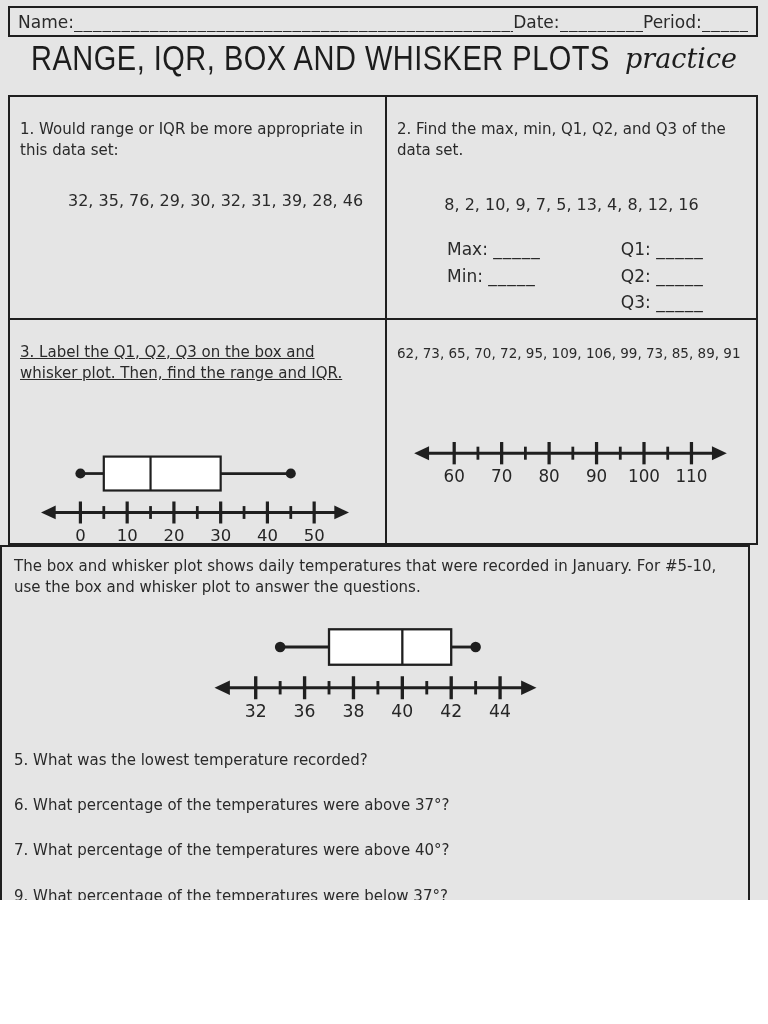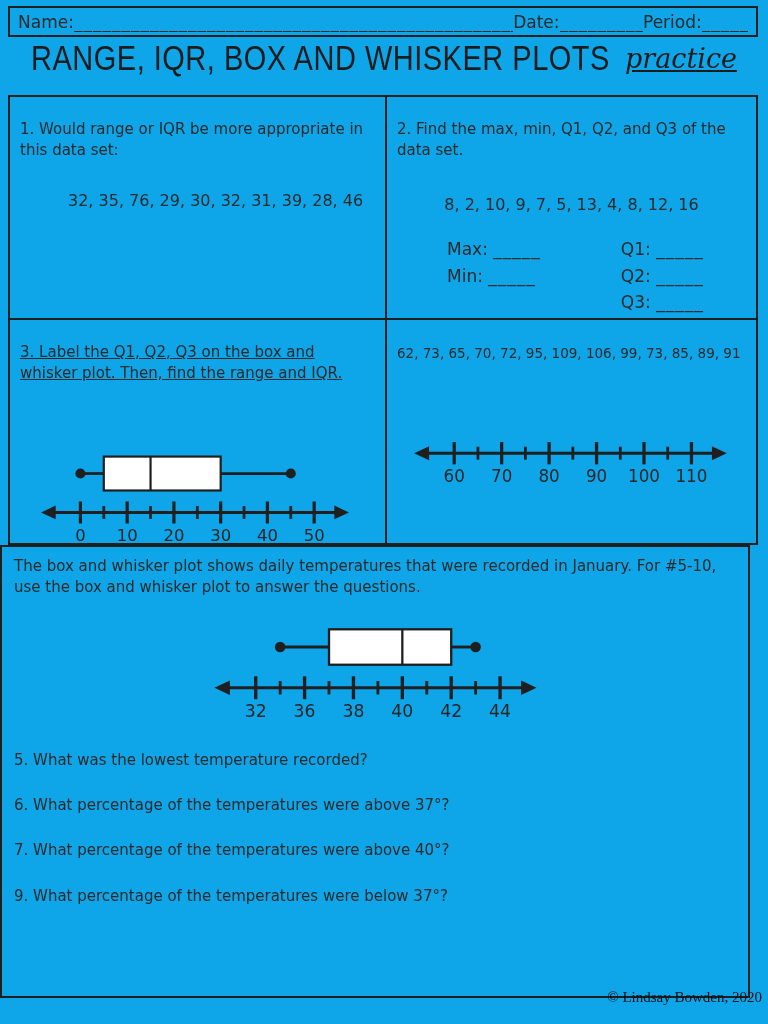--- a/index.html
+++ b/index.html
@@ -1,17 +1,17 @@
 <!DOCTYPE html>
 <html><head>
 <meta charset="utf-8">
 <style>
   html,body{margin:0;padding:0;background:#ffffff;}
   .page{
-    position:relative;width:768px;height:1024px;background:#0ea5e9;
+    position:relative;width:768px;height:900px;background:#e5e5e5;
     font-family:"DejaVu Sans",sans-serif;color:#2a2a2a;overflow:hidden;
   }
   
   .header-box{
     position:absolute;left:8px;top:6px;width:750px;height:31px;
     border:2px solid #1f1f1f;box-sizing:border-box;
     display:flex;align-items:center;padding:0 8px;font-size:17px;white-space:nowrap;
   }
   .wline{overflow:hidden;white-space:nowrap;letter-spacing:1px;}
   .wline.name{flex:1 1 auto;min-width:0;}
@@ -19,21 +19,21 @@
   .wline.period{width:62px;}
   .hlabel{flex:0 0 auto;}
   
   .title-row{position:absolute;left:0;top:42px;width:768px;text-align:center;}
   .title-main{
     display:inline-block;font-family:"Liberation Sans",sans-serif;font-size:29px;
     letter-spacing:0.5px;transform:scaleY(1.18);transform-origin:center;color:#1c1c1c;
   }
   .title-script{
     display:inline-block;font-family:"DejaVu Serif",serif;font-style:italic;
-    font-size:27px;margin-left:10px;color:#1c1c1c;text-decoration:underline;
+    font-size:27px;margin-left:10px;color:#1c1c1c;
   }
   
   .grid{
     position:absolute;left:8px;top:95px;width:750px;height:450px;
     border:2px solid #1f1f1f;box-sizing:border-box;
     display:grid;grid-template-columns:377px 369px;grid-template-rows:223px 223px;
   }
   .cell{box-sizing:border-box;padding:22px 10px;font-size:15px;line-height:1.38;}
   .cell.tl{border-right:2px solid #1f1f1f;border-bottom:2px solid #1f1f1f;}
   .cell.tr{border-bottom:2px solid #1f1f1f;}

